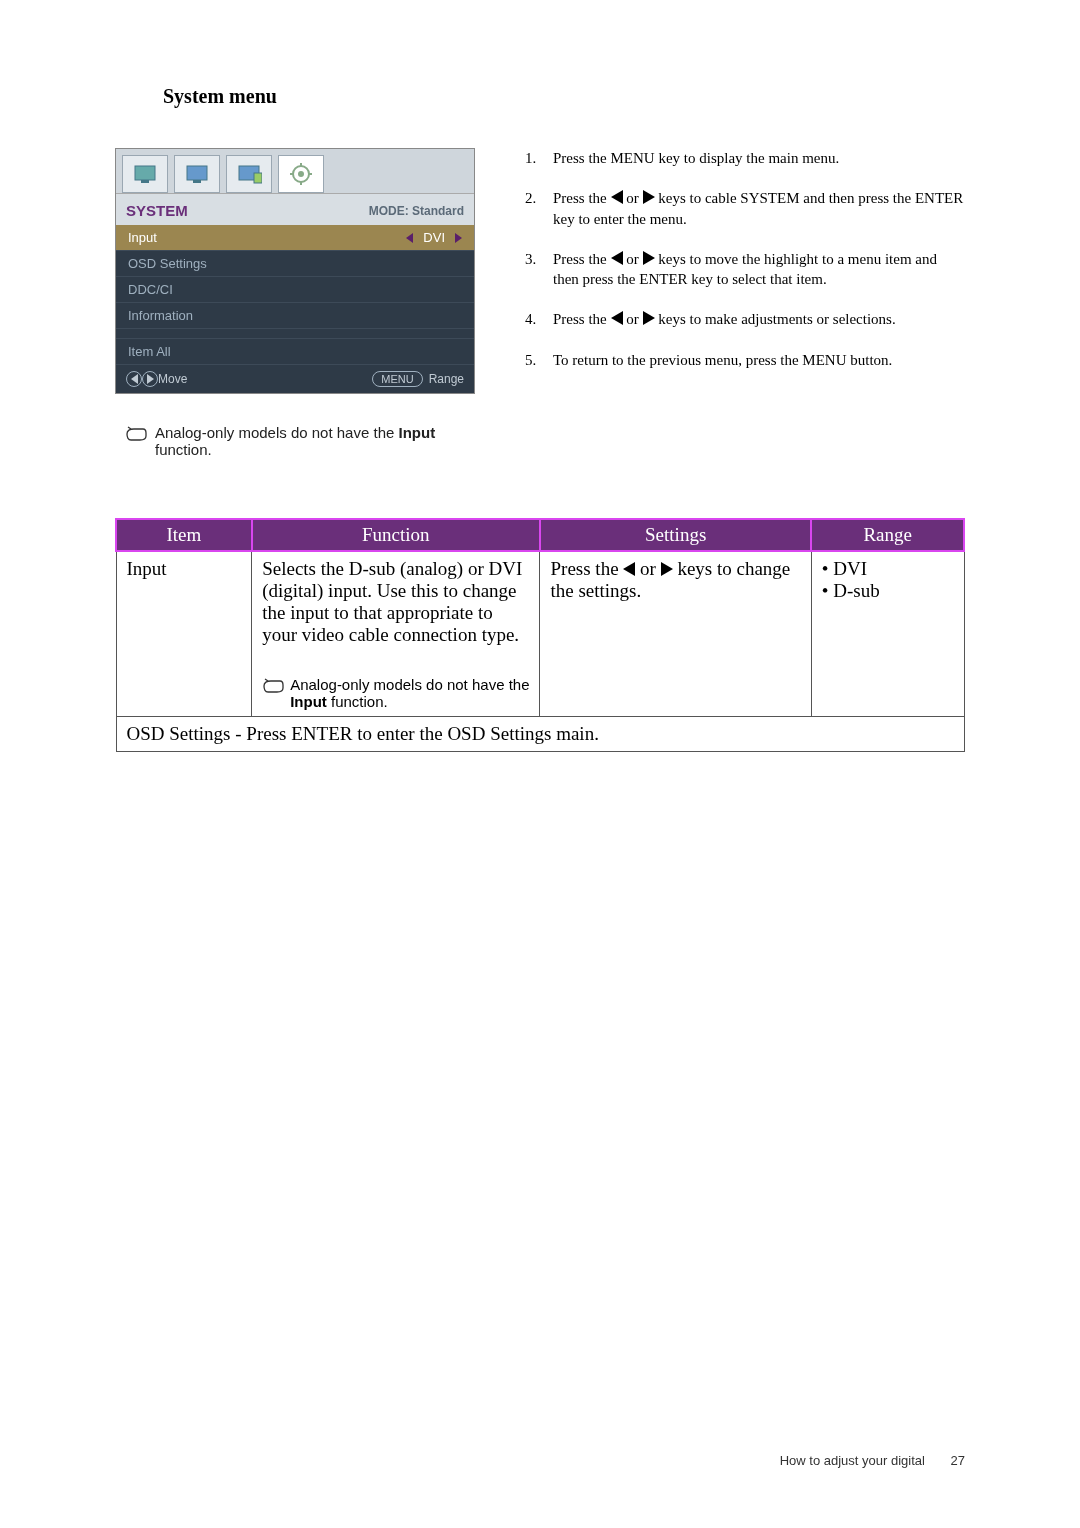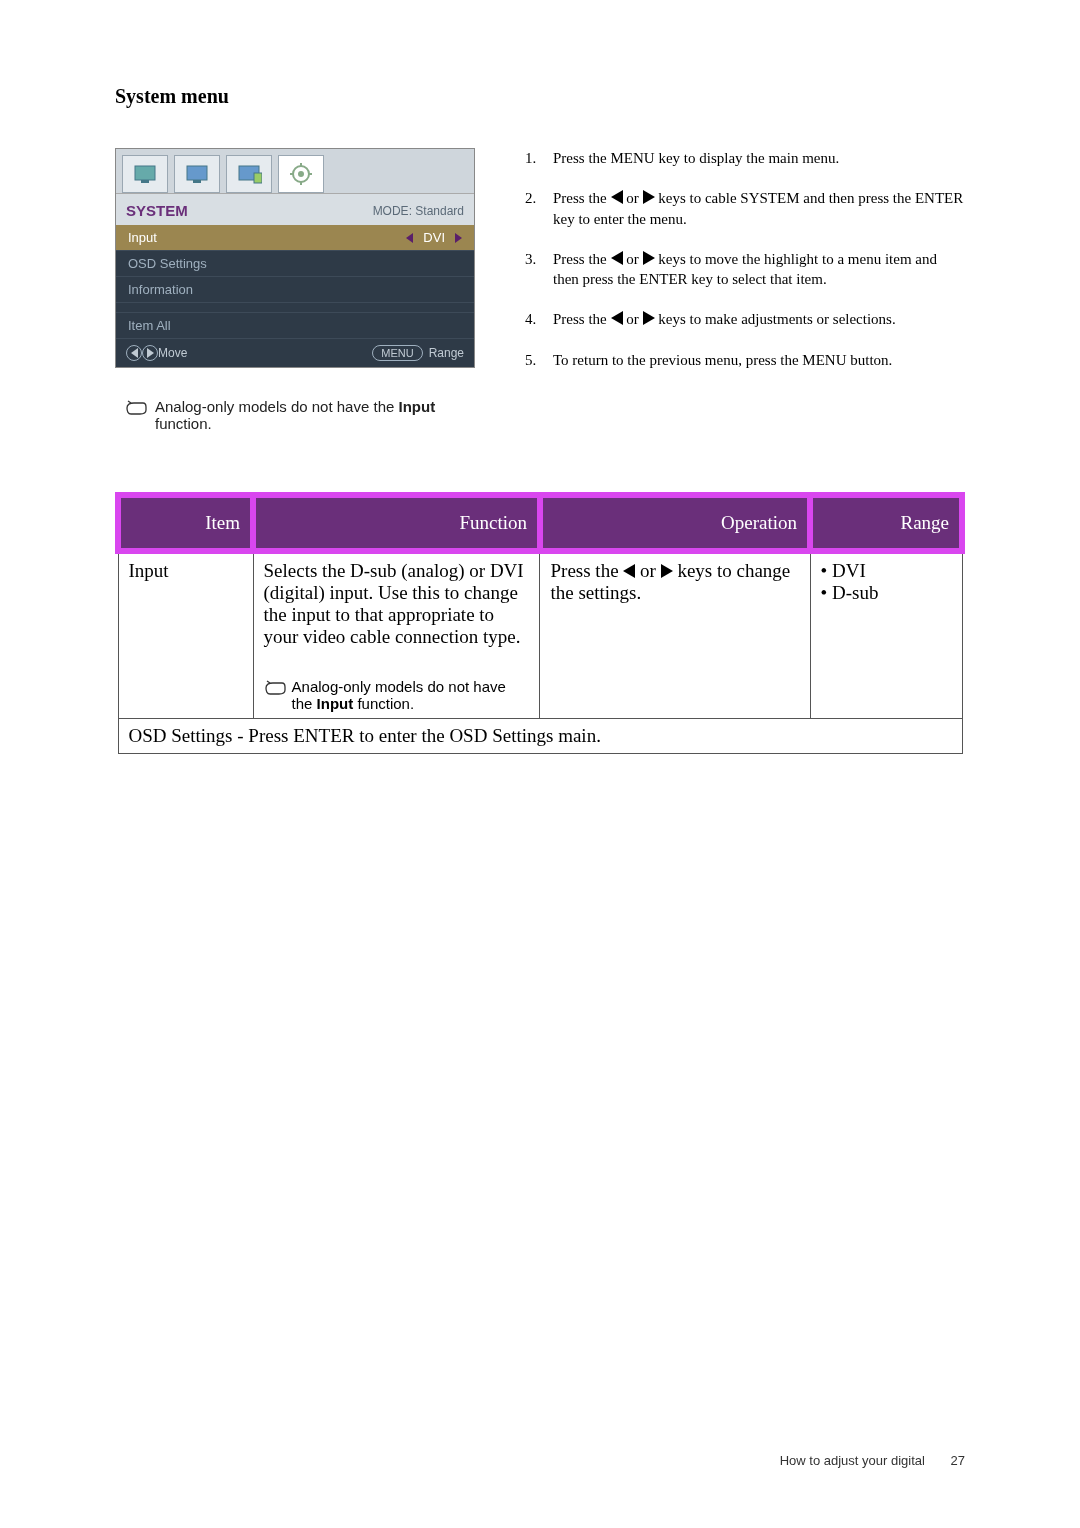--- a/index.html
+++ b/index.html
@@ -9,20 +9,21 @@
     background: #ffffff;
     font-family: Georgia, 'Times New Roman', serif;
     color: #000;
     position: relative;
     padding: 85px 115px 0 115px;
   }
   .section-title {
     font-weight: bold;
     font-size: 20px;
     margin-bottom: 40px;
+    margin-left: 48px;
   }
   .upper-region {
     display: flex;
     gap: 40px;
     margin-bottom: 60px;
   }
   .left-col { width: 370px; flex-shrink: 0; }
   .right-col { flex: 1; }
 
   
@@ -49,21 +50,21 @@
   .osd-tab.active { background: #ffffff; }
   .osd-header {
     display: flex; justify-content: space-between;
     padding: 8px 10px 6px 10px;
     background: #d8dee3;
     color: #6a2f7a;
     font-weight: bold;
     font-size: 15px;
     border-top: 1px solid #aaa;
   }
-  .osd-mode { color: #5b6a78; font-weight: normal; font-size: 12px; align-self: center; }
+  .osd-mode { color: #5b6a78; font-weight: bold; font-size: 12px; align-self: center; }
   .osd-row {
     display: flex; justify-content: space-between;
     padding: 5px 12px;
     border-bottom: 1px solid #3d4a58;
     font-size: 13px;
     align-items: center;
   }
   .osd-row.selected {
     background: #9B8650;
     color: #fff;
@@ -115,24 +116,24 @@
 
   
   table.spec {
     width: 100%;
     border-collapse: collapse;
     font-size: 19px;
   }
   table.spec th {
     background: #6a2f7a;
     color: #fff;
-    text-align: right;
+    text-align: center;
     font-weight: normal;
-    padding: 14px 10px;
-    border: 6px solid #d946ef;
+    padding: 4px 10px;
+    border: 2px solid #d946ef;
     font-family: Georgia, serif;
   }
   table.spec td {
     border: 1px solid #555;
     padding: 6px 10px;
     vertical-align: top;
   }
   table.spec td .subnote {
     font-family: Arial, Helvetica, sans-serif;
     font-size: 15px;
@@ -198,20 +199,23 @@
       <div class="osd-row selected">
         <span>Input</span>
         <span class="osd-value">
           <span class="tri-l" style="color:#5a1f6a"></span>
           <span>DVI</span>
           <span class="tri-r" style="color:#5a1f6a"></span>
         </span>
       </div>
       <div class="osd-row">
           <span>OSD Settings</span>
+        </div>
+      <div class="osd-row">
+          <span>DDC/CI</span>
         </div>
       <div class="osd-row">
           <span>Information</span>
         </div>
       <div class="osd-spacer"></div>
       <div class="osd-row">
           <span>Item All</span>
         </div>
       <div class="osd-footer">
         <span style="display:flex;align-items:center;gap:0">
@@ -259,21 +263,21 @@
       </li>
     </ol>
   </div>
 </div>
 
 <table class="spec">
   <thead>
     <tr>
       <th style="width:16%">Item</th>
       <th style="width:34%">Function</th>
-      <th style="width:32%">Operation</th>
+      <th style="width:32%">Settings</th>
       <th style="width:18%">Range</th>
     </tr>
   </thead>
   <tbody>
     <tr>
       <td>Input</td>
       <td>
         <span>Selects the D-sub (analog) or DVI (digital) input. Use this to change the input to that appropriate to your video cable connection type.</span>
         <div class="subnote">
           <svg class="note-icon-svg" width="22" height="16">

